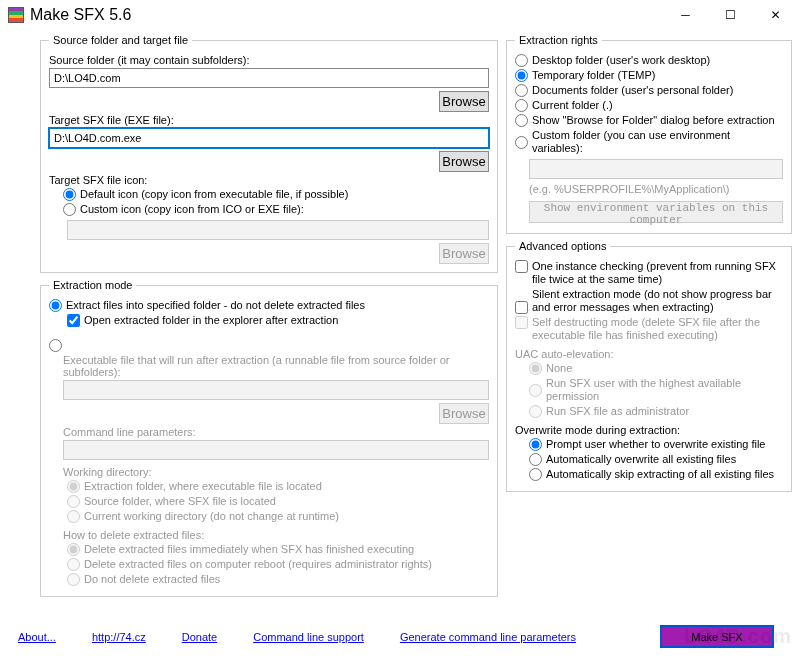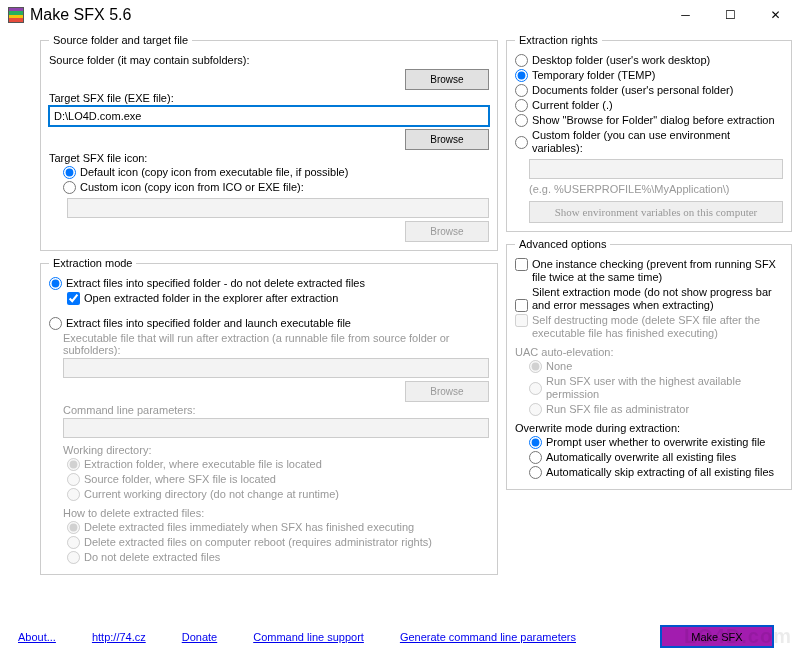--- a/index.html
+++ b/index.html
@@ -12,31 +12,31 @@
 .content { display: flex; padding: 4px 8px 2px 8px; gap: 8px; }
 .col-left { width: 490px; padding-left: 32px; }
 .col-right { flex: 1; }
 fieldset { border: 1px solid #ccc; padding: 6px 8px 8px 8px; margin-bottom: 6px; }
 legend { padding: 0 4px; font-size: 11px; }
 .label { margin: 2px 0 2px 0; }
 .row { display: flex; align-items: center; gap: 4px; }
 input[type=text] { border: 1px solid #888; height: 20px; padding: 0 4px; font-family: inherit; font-size: 11px; flex: 1; }
 input[type=text].hl { border: 1px solid #0078d7; outline: 1px solid #0078d7; }
 input[type=text]:disabled { background: #f3f3f3; color: #999; border-color: #ccc; }
-button.browse { width: 84px; height: 21px; border: 1px solid #888; background: #e1e1e1; font-family: inherit; font-size: 10px; }
+button.browse { width: 50px; height: 21px; border: 1px solid #888; background: #e1e1e1; font-family: inherit; font-size: 13px; }
 button.browse:disabled { color: #999; border-color: #ccc; background: #efefef; }
 .radio-row, .check-row { display: flex; align-items: center; gap: 4px; margin: 2px 0; }
 .radio-row label, .check-row label { line-height: 13px; }
 input[type=radio], input[type=checkbox] { width: 13px; height: 13px; margin: 0; }
 input[type=radio]:disabled + label, input[type=checkbox]:disabled + label, .disabled { color: #999; }
 .indent { margin-left: 18px; }
 .indent2 { margin-left: 14px; }
 .gray { color: #999; }
 .spacer-r { display: flex; justify-content: flex-end; margin-top: 3px; }
-.env-btn { height: 22px; border: 1px solid #ccc; background: #efefef; font-family: Liberation Serif, serif; font-size: 11px; color: #999; padding: 0 10px; width: 100%; }
+.env-btn { height: 22px; border: 1px solid #ccc; background: #efefef; font-family: Liberation Mono, monospace; font-size: 11px; color: #999; padding: 0 10px; width: 100%; }
 .bottom { position: absolute; left: 0; right: 0; bottom: 8px; display: flex; align-items: center; padding: 0 26px 0 18px; gap: 36px; }
 .link { color: #0000ee; text-decoration: underline; font-size: 11px; }
 .make-btn { width: 114px; height: 23px; border: 2px solid #0055cc; background: #a21caf; font-family: inherit; font-size: 11px; margin-left: auto; }
 .watermark { position: absolute; right: 8px; bottom: 8px; font-size: 20px; color: rgba(0,0,0,0.08); font-weight: bold; letter-spacing: 1px; pointer-events: none; }
 .ml { margin-left: 14px; }
 .mt2 { margin-top: 4px; }
 .mt4 { margin-top: 6px; }
 </style>
 </head>
 <body>
@@ -50,20 +50,23 @@
     <button class="tbtn">✕</button>
   </div>
 </div>
 
 <div class="content">
   <div class="col-left">
 
     <fieldset>
       <legend>Source folder and target file</legend>
       <div class="label">Source folder (it may contain subfolders):</div>
+      <div class="row">
+        <input type="text" value="D:\LO4D.com" style="">
+      </div>
       <div class="spacer-r">
           <button class="browse">Browse</button>
         </div>
       <div class="label">Target SFX file (EXE file):</div>
       <div class="row">
         <input type="text" class="hl" value="D:\LO4D.com.exe" style="">
       </div>
       <div class="spacer-r">
           <button class="browse">Browse</button>
         </div>
@@ -90,21 +93,20 @@
           <input type="radio" name="exmode" checked="" style="">
           <label>Extract files into specified folder - do not delete extracted files</label>
         </div>
       <div class="check-row indent">
           <input type="checkbox" checked="" style="">
           <label>Open extracted folder in the explorer after extraction</label>
         </div>
       <div style="height:8px"></div>
       <div class="radio-row">
           <input type="radio" name="exmode" style="">
-          <label>Extract files into specified folder and launch executable file</label>
         </div>
       <div class="label indent2 gray">Executable file that will run after extraction (a runnable file from source folder or subfolders):</div>
       <div class="row indent2">
           <input type="text" disabled="" style="">
         </div>
       <div class="spacer-r">
           <button class="browse" disabled="">Browse</button>
         </div>
       <div class="label indent2 gray">Command line parameters:</div>
       <div class="row indent2">

